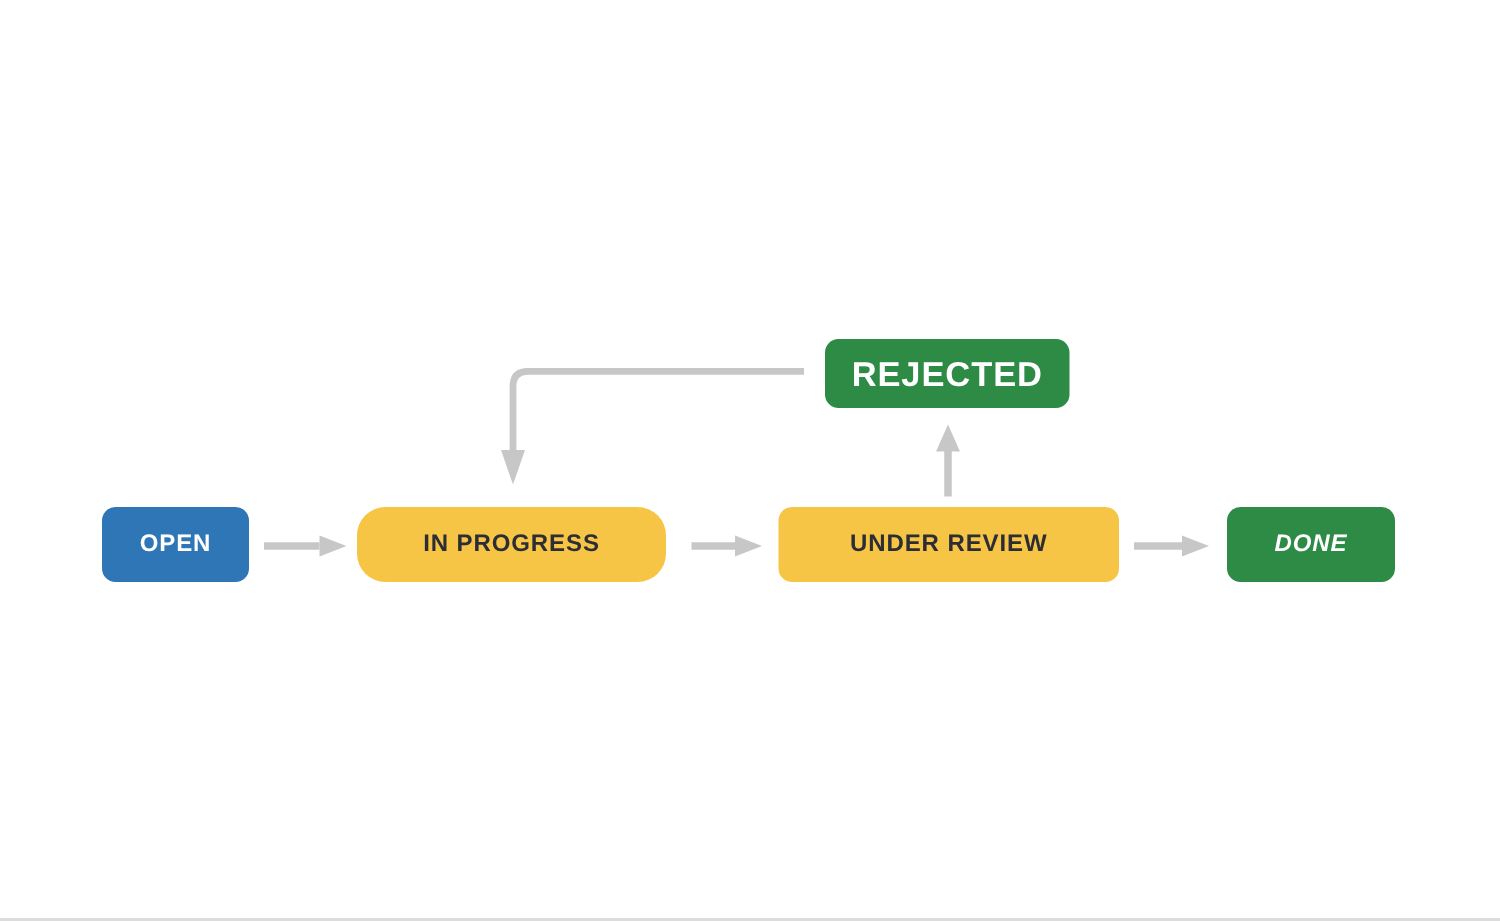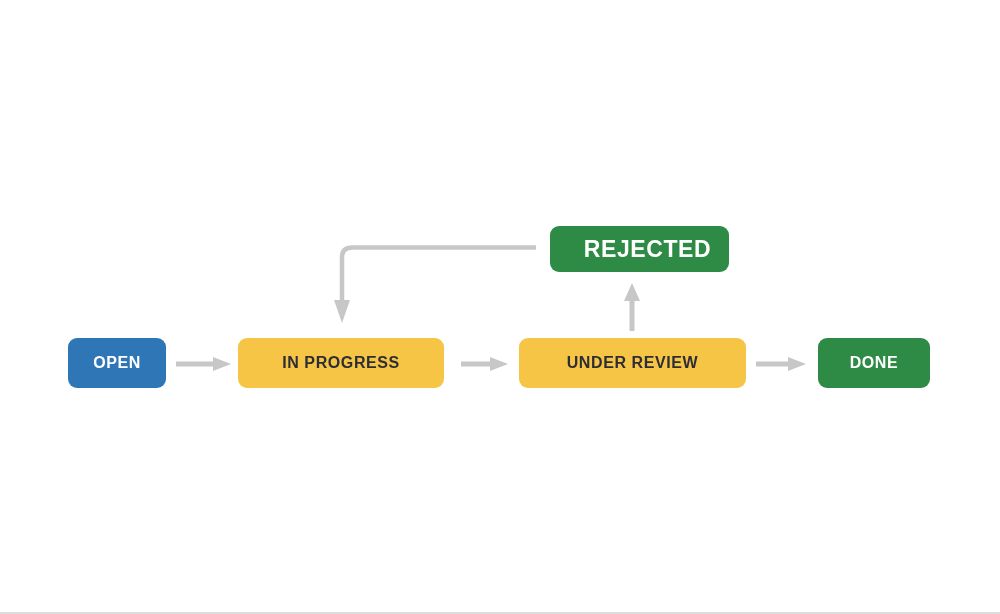--- a/index.html
+++ b/index.html
@@ -22,24 +22,24 @@
     display: flex;
     align-items: center;
     justify-content: center;
     border-radius: 9px;
     font-weight: bold;
     font-size: 16px;
     letter-spacing: 0.6px;
     white-space: nowrap;
   }
   .node-open         { left: 68px;  top: 338px; width: 98px;  height: 50px; }
-  .node-in-progress  { left: 238px; top: 338px; width: 206px; height: 50px; }
+  .node-in-progress  { left: 238px; top: 338px; width: 206px; height: 50px; border-radius: 19px; }
   .node-under-review { left: 519px; top: 338px; width: 227px; height: 50px; }
   .node-done         { left: 818px; top: 338px; width: 112px; height: 50px; }
-  .node-rejected     { left: 550px; top: 226px; width: 163px; height: 46px; font-size: 23px; padding-left: 16px; }
+  .node-rejected     { left: 550px; top: 226px; width: 163px; height: 46px; font-size: 23px; }
   .bottom-rule {
     position: absolute;
     left: 0; right: 0; bottom: 0;
     height: 2px;
   }
 </style>
 </head>
 <body>
 
 <div class="canvas">
@@ -77,21 +77,21 @@
   </div>
 
   <div class="node node-in-progress" style="background-color: rgb(246, 197, 69);">
     <span style="color: rgb(45, 45, 53);">IN PROGRESS</span>
   </div>
 
   <div class="node node-under-review" style="background-color: rgb(246, 197, 69);">
     <span style="color: rgb(45, 45, 53);">UNDER REVIEW</span>
   </div>
 
-  <div class="node node-done" style="background-color: rgb(46, 139, 69);">
+  <div class="node node-done" style="background-color: rgb(46, 139, 69); font-style: italic;">
     <span style="color: rgb(255, 255, 255);">DONE</span>
   </div>
 
   <div class="node node-rejected" style="background-color: rgb(46, 139, 69);">
     <span style="color: rgb(255, 255, 255);">REJECTED</span>
   </div>
 
   <div class="bottom-rule" style="background-color: rgb(220, 220, 220);"></div>
 
 </div>

